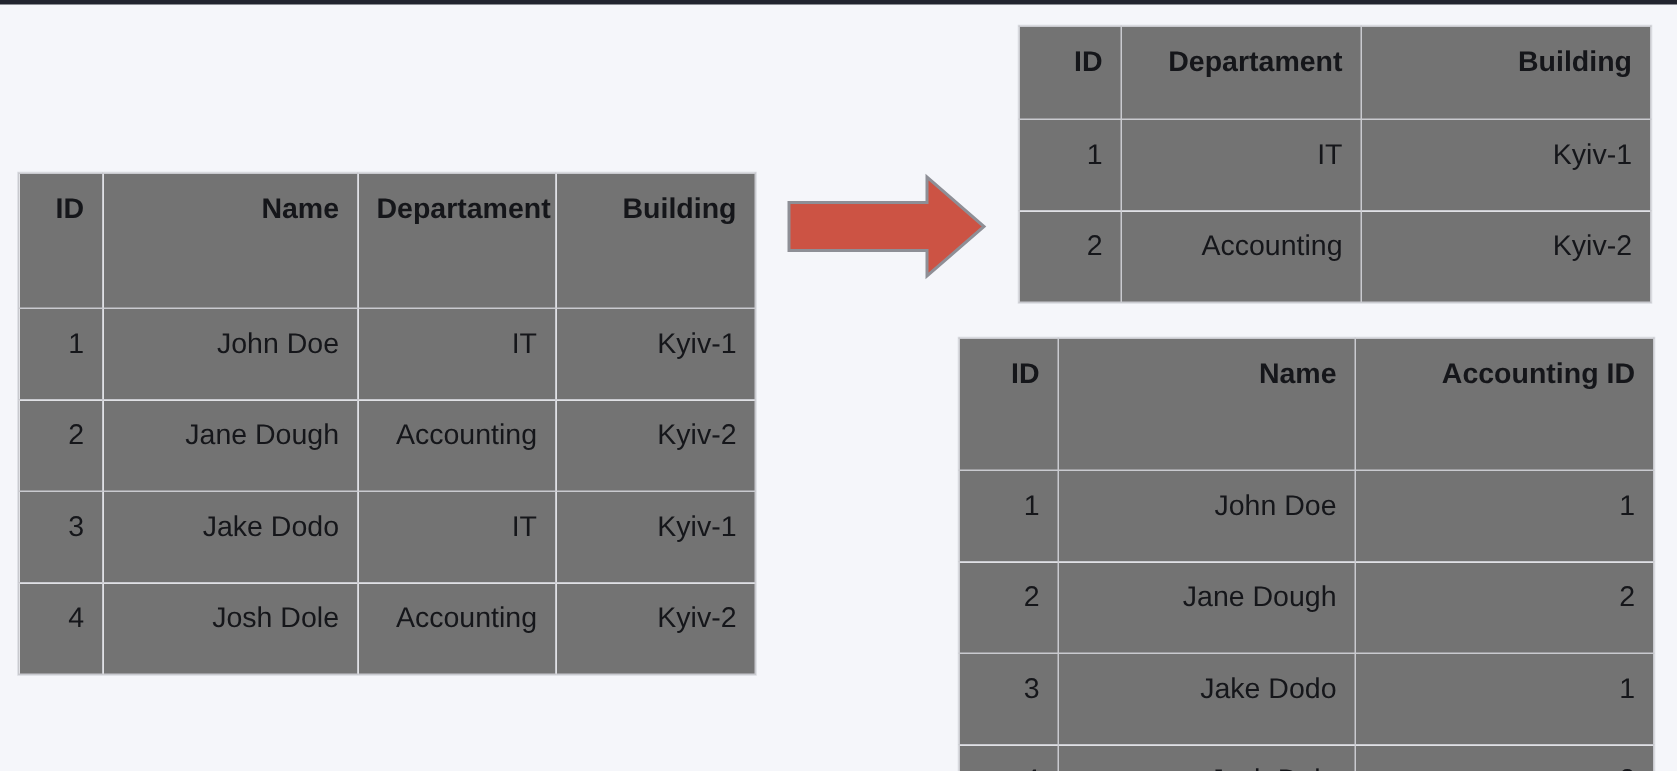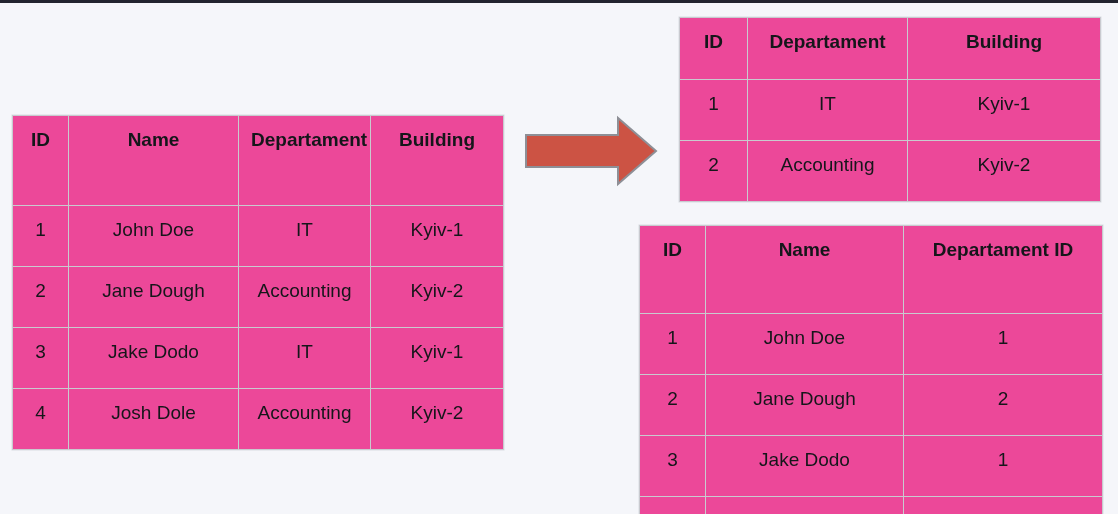--- a/index.html
+++ b/index.html
@@ -32,23 +32,23 @@
   .db-table {
     position: absolute;
     border-collapse: collapse;
     table-layout: fixed;
     background: #f7f8fa;
     border: 1px solid #c9cacf;
     box-shadow: 0 0 0 0.5px rgba(170,172,180,0.35);
   }
   .db-table td, .db-table th {
     border: 1px solid #c9cacf;
-    background: #ec4899;
+    background: #737373;
     color: #15161a;
-    text-align: center;
+    text-align: right;
     vertical-align: top;
     padding: 11px 12px 0 12px;
     font-weight: normal;
     font-size: 19px;
     line-height: 25px;
     overflow: hidden;
   }
   .db-table th {
     font-weight: bold;
   }
@@ -183,21 +183,21 @@
   <table class="db-table" id="table-employees-normalized">
     <colgroup>
       <col class="c-id">
         <col class="c-name">
         <col class="c-deptid">
     </colgroup>
     <thead>
       <tr>
         <th>ID</th>
         <th>Name</th>
-        <th>Departament ID</th>
+        <th>Accounting ID</th>
       </tr>
     </thead>
     <tbody>
       <tr>
         <td>1</td>
         <td>John Doe</td>
         <td>1</td>
       </tr>
       <tr>
         <td>2</td>

